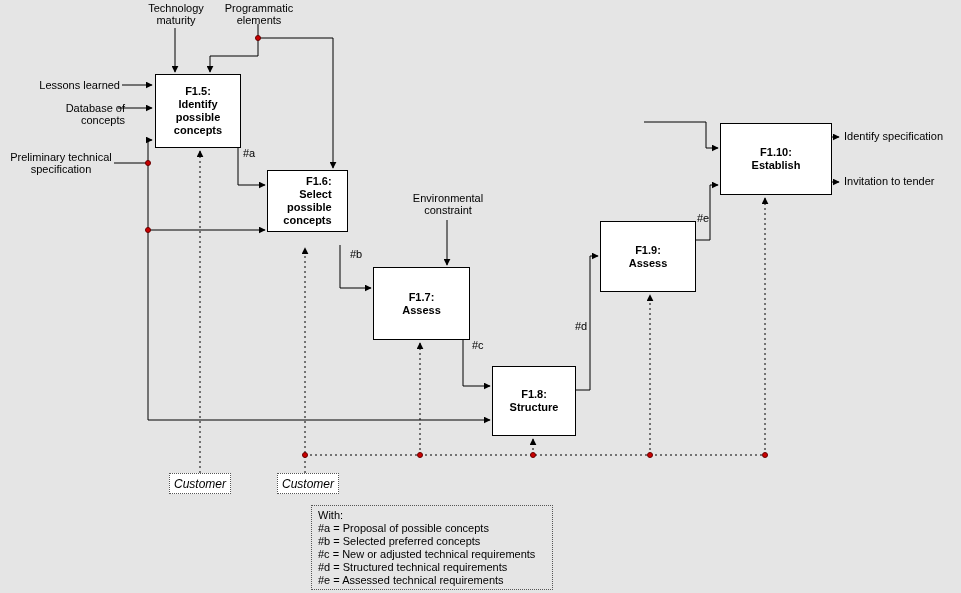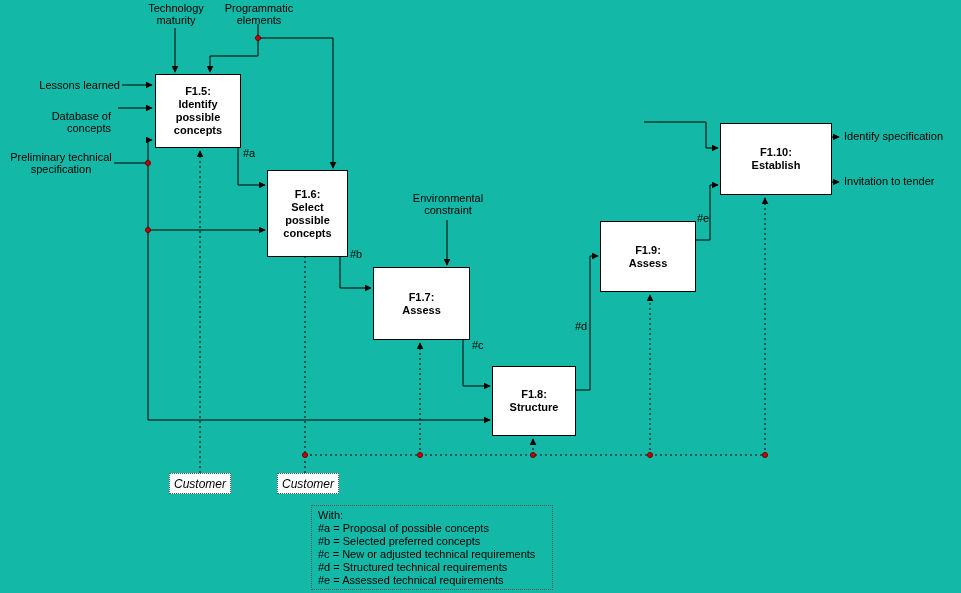--- a/index.html
+++ b/index.html
@@ -1,18 +1,18 @@
 <!DOCTYPE html>
 <html><head>
 <meta charset="utf-8">
 <style>
   * { margin:0; padding:0; box-sizing:border-box; }
   html,body { background:#fff; }
   body { font-family:"Liberation Sans","DejaVu Sans",sans-serif; color:#000; }
-  .canvas { position:relative; width:961px; height:593px; background:#14b8a6; overflow:hidden; }
+  .canvas { position:relative; width:961px; height:593px; background:#e5e5e5; overflow:hidden; }
   .canvas > svg { position:absolute; left:0; top:0; }
   .pbox {
     position:absolute; border:1px solid #000; background:#fff;
     display:flex; align-items:center; justify-content:center;
     text-align:center; font-weight:bold; font-size:11px; line-height:13px;
     white-space:pre-line;
   }
   .lbl { position:absolute; font-size:11px; line-height:12px; white-space:pre-line; }
   .center { text-align:center; }
   .right { text-align:right; }
@@ -81,33 +81,33 @@
       <circle cx="650" cy="455" r="2.5"></circle>
       <circle cx="765" cy="455" r="2.5"></circle>
     </g>
   </svg>
 
   <div class="lbl center" style="left:139px; top:2px;   width:74px;">Technology
 maturity</div>
   <div class="lbl center" style="left:219px; top:2px;   width:80px;">Programmatic
 elements</div>
   <div class="lbl right" style="left:36px;  top:79px;  width:84px;">Lessons learned</div>
-  <div class="lbl right" style="left:8px;  top:102px; width:103px;margin-top:8px;">Database of concepts</div>
+  <div class="lbl right" style="left:22px;  top:102px; width:103px;">Database of concepts</div>
   <div class="lbl center" style="left:6px;   top:151px; width:110px;">Preliminary technical
 specification</div>
   <div class="lbl center" style="left:408px; top:192px; width:80px;">Environmental
 constraint</div>
   <div class="lbl" style="left:844px; top:130px; width:112px;">Identify specification</div>
   <div class="lbl" style="left:844px; top:175px; width:105px;">Invitation to tender</div>
 
   <div class="pbox" style="left:155px; top:74px;  width:86px; height:74px;">F1.5:
 Identify
 possible
 concepts</div>
-  <div class="pbox" style="left:267px; top:170px; width:81px; height:87px;">F1.6:
+  <div class="pbox" style="left:267px; top:170px; width:81px; height:62px;text-align:right;">F1.6:
 Select
 possible
 concepts</div>
   <div class="pbox" style="left:373px; top:267px; width:97px; height:73px;">F1.7:
 Assess</div>
   <div class="pbox" style="left:492px; top:366px; width:84px; height:70px;">F1.8:
 Structure</div>
   <div class="pbox" style="left:600px; top:221px; width:96px; height:71px;">F1.9:
 Assess</div>
   <div class="pbox" style="left:720px; top:123px; width:112px; height:72px;">F1.10:

